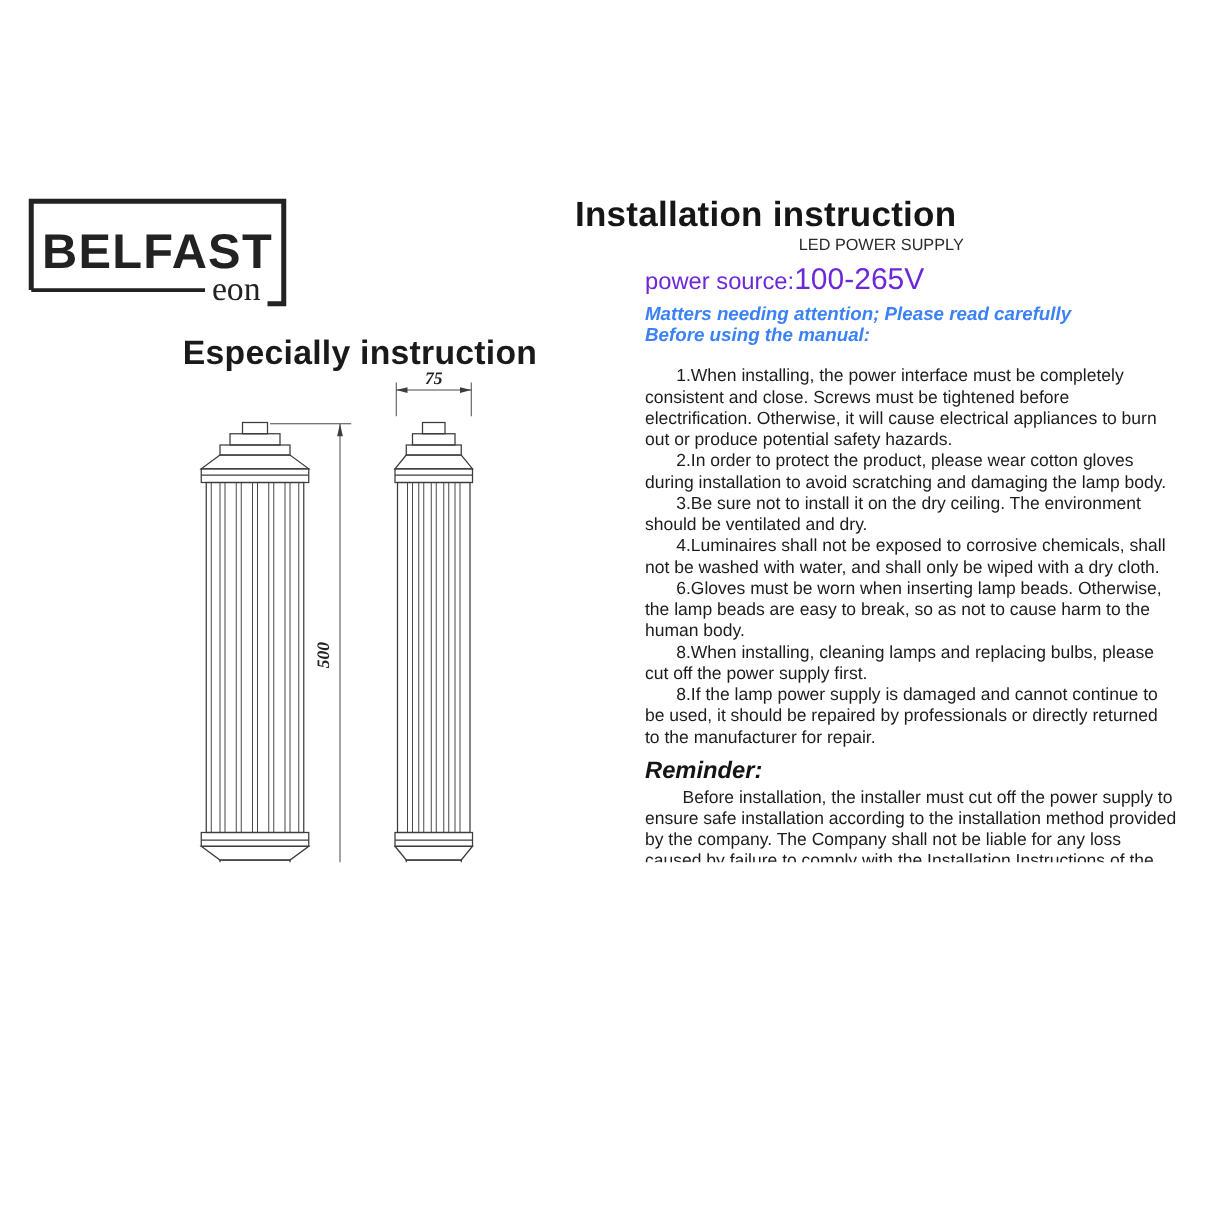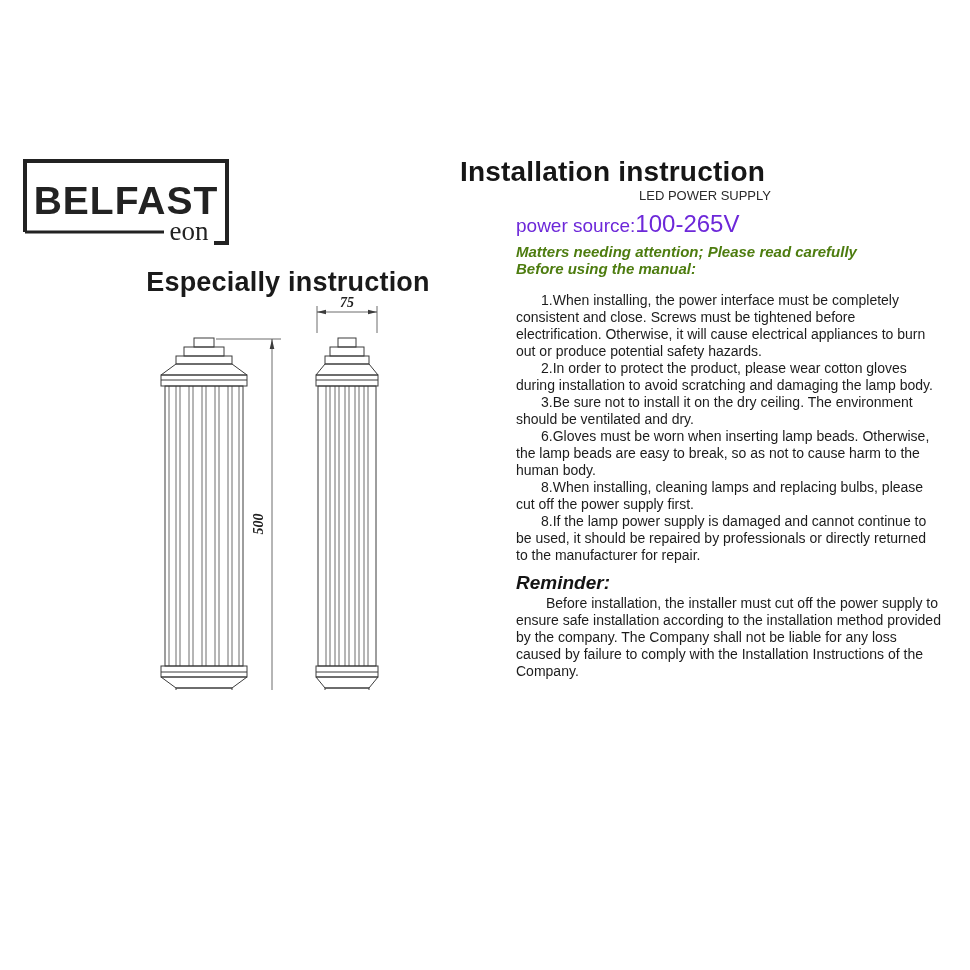--- a/index.html
+++ b/index.html
@@ -72,21 +72,21 @@
     margin-top: 0px;
   }
   .power-line { margin: 7px 0 0 56px; font-size: 19px; color: #6d28d9; }
   .power-line .power-value { font-size: 24px; }
   .attention {
     margin: 5px 0 0 56px;
     font-weight: bold;
     font-style: italic;
     font-size: 15px;
     line-height: 17px;
-    color: #4d7c0f;
+    color: #3b82f6;
   }
   .body-text {
     margin: 15px 0 0 56px;
     width: 420px;
     font-size: 14px;
     line-height: 17px;
     color: #1c1c1c;
   }
   .body-text p { margin: 0; text-indent: 25px; }
   .reminder-heading {
@@ -199,20 +199,21 @@
 
     <div class="attention">
       <div>Matters needing attention; Please read carefully</div>
       <div>Before using the manual:</div>
     </div>
 
     <div class="body-text">
       <p>1.When installing, the power interface must be completely consistent and close. Screws must be tightened before electrification. Otherwise, it will cause electrical appliances to burn out or produce potential safety hazards.</p>
       <p>2.In order to protect the product, please wear cotton gloves during installation to avoid scratching and damaging the lamp body.</p>
       <p>3.Be sure not to install it on the dry ceiling. The environment should be ventilated and dry.</p>
+      <p>4.Luminaires shall not be exposed to corrosive chemicals, shall not be washed with water, and shall only be wiped with a dry cloth.</p>
       <p>6.Gloves must be worn when inserting lamp beads. Otherwise, the lamp beads are easy to break, so as not to cause harm to the human body.</p>
       <p>8.When installing, cleaning lamps and replacing bulbs, please cut off the power supply first.</p>
       <p>8.If the lamp power supply is damaged and cannot continue to be used, it should be repaired by professionals or directly returned to the manufacturer for repair.</p>
     </div>
 
     <div class="reminder-heading">Reminder:</div>
     <p class="reminder-text">Before installation, the installer must cut off the power supply to ensure safe installation according to the installation method provided by the company. The Company shall not be liable for any loss caused by failure to comply with the Installation Instructions of the Company.</p>
 
     <div class="page-number">1/2</div>
   </div>

